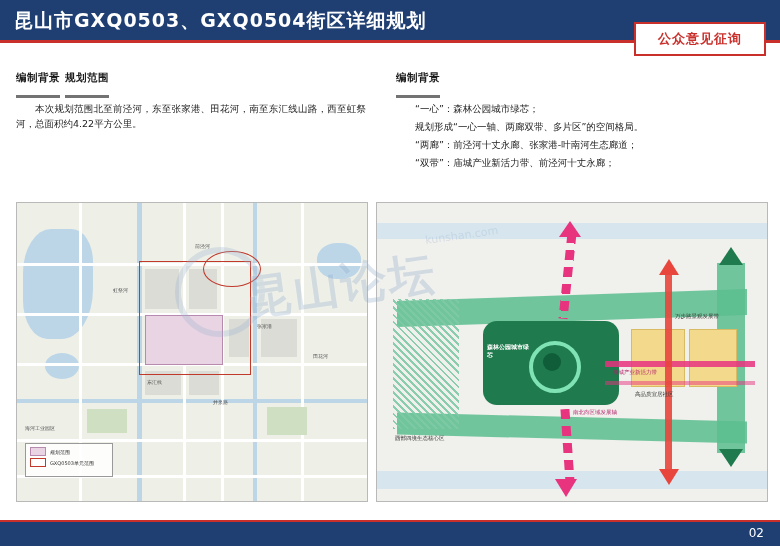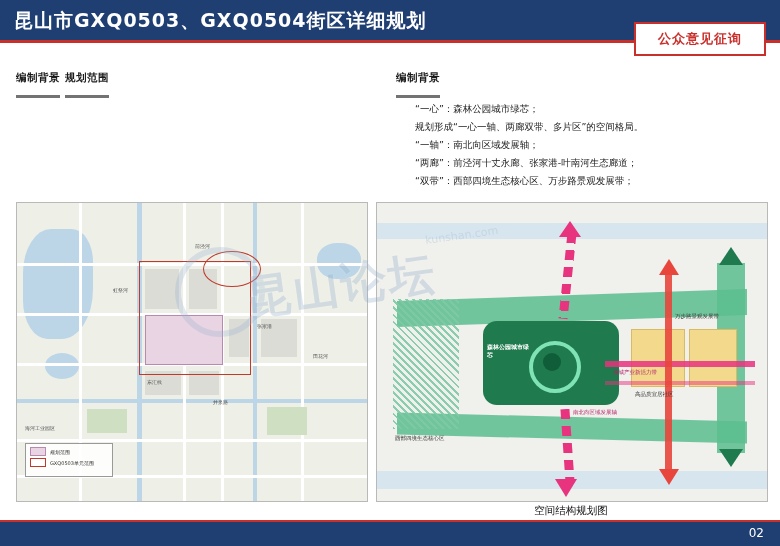--- a/index.html
+++ b/index.html
@@ -143,29 +143,29 @@
   <div class="header-title">昆山市GXQ0503、GXQ0504街区详细规划</div>
   <div class="header-accent"></div>
 
   <div class="opinion-box">
     <span class="opinion-text">公众意见征询</span>
   </div>
 
   <div class="col col-left">
     <div class="sec-title underline">编制背景</div>
     <div class="sec-title underline">规划范围</div>
+    <p class="para">本次规划范围北至前泾河，东至张家港、田花河，南至东汇线山路，西至虹祭河，总面积约4.22平方公里。</p>
   </div>
 
   <div class="col col-right">
     <div class="sec-title underline">编制背景</div>
     <p class="para tight noindent" style="text-indent:19px">“一心”：森林公园城市绿芯；</p>
     <p class="para tight">规划形成“一心一轴、两廊双带、多片区”的空间格局。</p>
-    <p class="para tight noindent" style="text-indent:19px">“一轴”：南北向区域发展轴；</p>
     <p class="para tight noindent" style="text-indent:19px">“两廊”：前泾河十丈永廊、张家港-叶南河生态廊道；</p>
-    <p class="para tight noindent" style="text-indent:19px">“双带”：西部四境生态核心区、万步路景观发展带；</p>
+    <p class="para tight noindent" style="text-indent:19px">“双带”：庙城产业新活力带、前泾河十丈永廊；</p>
   </div>
 
   <div class="map map-left">
     <div class="lm-bg"></div>
 
     <div class="lm-water" style="left:6px;top:26px;width:70px;height:110px;border-radius:40% 30% 45% 35%;"></div>
     <div class="lm-water" style="left:28px;top:150px;width:34px;height:26px;border-radius:50%;"></div>
     <div class="lm-water" style="left:300px;top:40px;width:44px;height:36px;border-radius:45%;"></div>
     <div class="lm-water" style="left:120px;top:0px;width:5px;height:298px;"></div>
     <div class="lm-water" style="left:236px;top:0px;width:4px;height:298px;"></div>
@@ -251,21 +251,20 @@
     <div class="arrow" style="left:342px;top:246px;border-left:12px solid transparent;border-right:12px solid transparent;border-top:18px solid #1f7a4d;"></div>
 
     <div class="rm-lab-w" style="left:110px;top:140px;width:46px;">森林公园城市绿芯</div>
     <div class="rm-lab" style="left:196px;top:206px;color:#b3206a;">南北向区域发展轴</div>
     <div class="rm-lab" style="left:258px;top:188px;">高品质宜居社区</div>
     <div class="rm-lab" style="left:18px;top:232px;">西部四境生态核心区</div>
     <div class="rm-lab" style="left:298px;top:110px;">万步路景观发展带</div>
     <div class="rm-lab" style="left:236px;top:166px;color:#b3206a;">庙城产业新活力带</div>
   </div>
 
-  <div class="map-caption cap-right">空间结构规划图</div>
 
   <div class="watermark">
     <div class="wm-circle"></div>
     <div class="wm-text">昆山论坛</div>
     <div class="wm-sub">kunshan.com</div>
   </div>
 
   <div class="footer-line"></div>
   <div class="footer-bar"></div>
   <div class="page-num">02</div>

